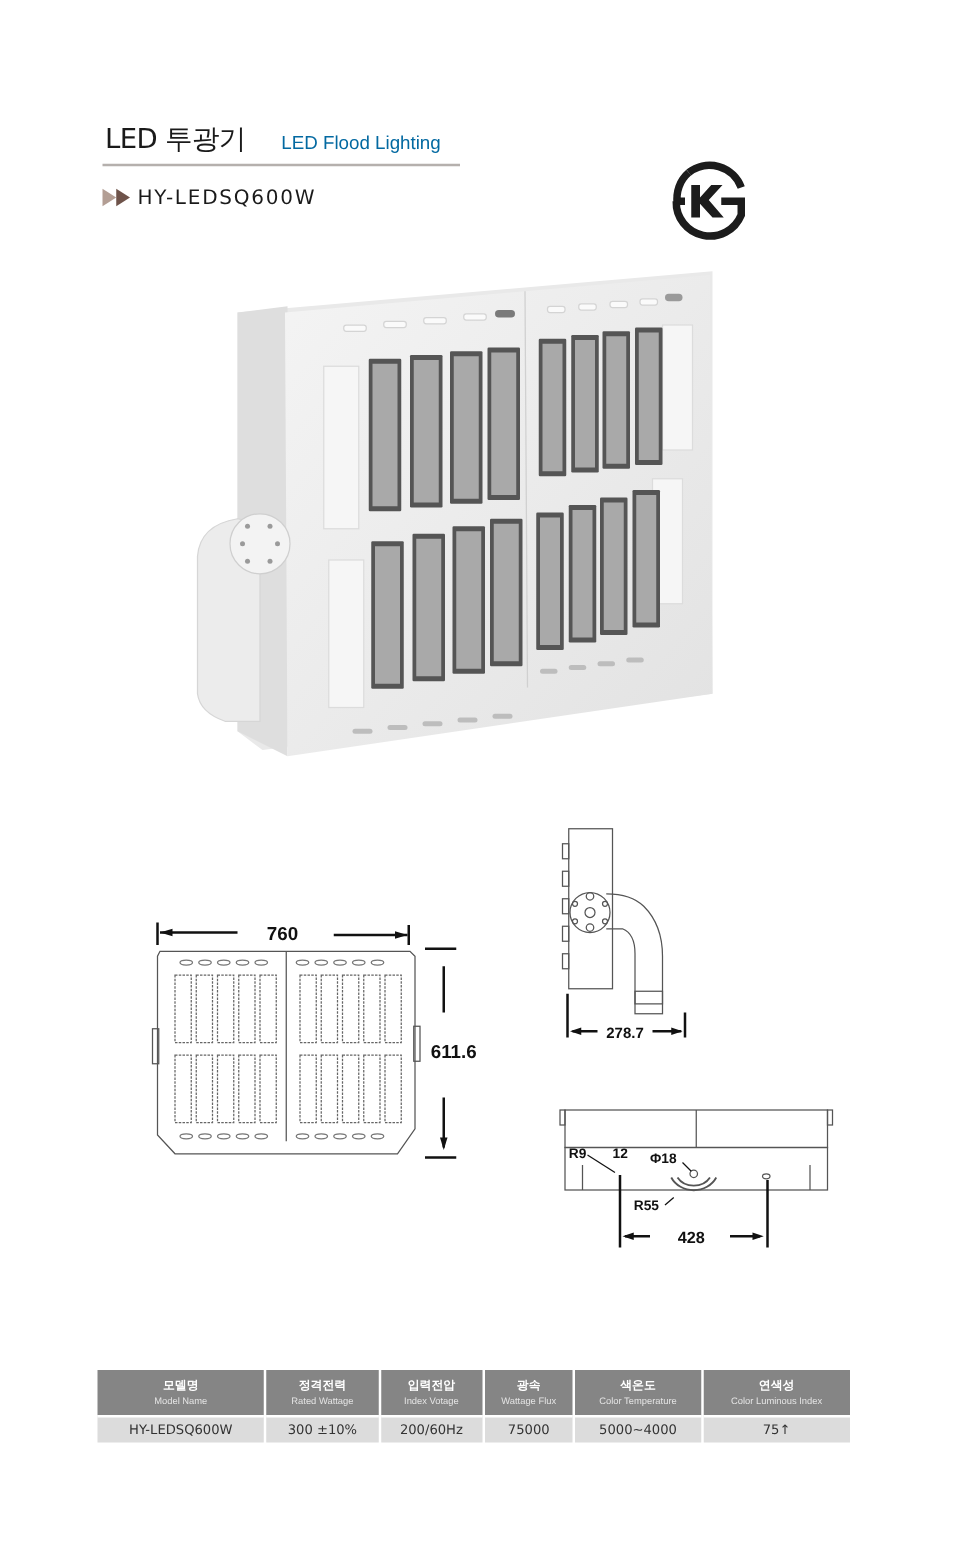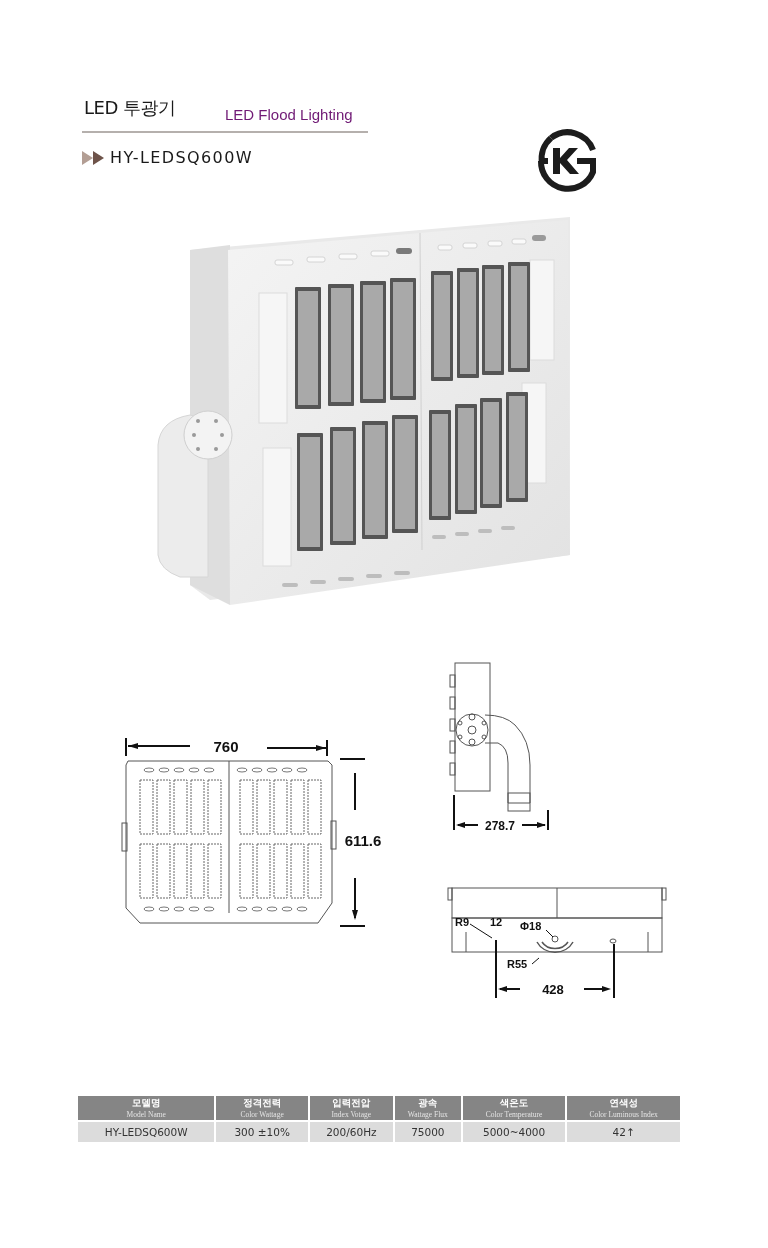--- a/index.html
+++ b/index.html
@@ -2,22 +2,22 @@
 <html><head>
 <meta charset="utf-8">
 <style>
   * { box-sizing: border-box; margin: 0; padding: 0; }
   html, body { width: 768px; height: 1248px; background: #ffffff; overflow: hidden; }
   body { position: relative; font-family: "DejaVu Sans", sans-serif; color: #222; }
 
   .abs { position: absolute; }
 
   
-  .title-main { left: 84px; top: 96px; font-size: 18px; color: #1a1a1a; letter-spacing: -0.5px; font-family: "DejaVu Sans", sans-serif; }
-  .title-sub { left: 225px; top: 106px; font-size: 15px; color: #701a75; font-family: "Liberation Sans", sans-serif; }
+  .title-main { left: 84px; top: 96px; font-size: 22px; color: #1a1a1a; letter-spacing: -0.5px; font-family: "DejaVu Sans", sans-serif; }
+  .title-sub { left: 225px; top: 106px; font-size: 15px; color: #0369a1; font-family: "Liberation Sans", sans-serif; }
   .title-rule { left: 82px; top: 131px; width: 286px; height: 2px; background: #b5b0ad; }
   .model-row { left: 82px; top: 148px; display: flex; align-items: center; gap: 4px; }
   .arrows { display: flex; }
   .tri { width: 0; height: 0; border-top: 7px solid transparent; border-bottom: 7px solid transparent; }
   .tri1 { border-left: 11px solid #b39e94; }
   .tri2 { border-left: 11px solid #6e534a; }
   .model-name { font-size: 16px; letter-spacing: 1.4px; color: #1a1a1a; font-family: "DejaVu Sans", sans-serif; margin-left: 2px; }
 
   .kc-logo { left: 531px; top: 128px; width: 72px; height: 66px; }
 
@@ -26,24 +26,24 @@
 
   
   .front-view { left: 110px; top: 728px; width: 290px; height: 210px; }
   .side-view { left: 430px; top: 655px; width: 150px; height: 185px; }
   .bottom-view { left: 440px; top: 880px; width: 240px; height: 125px; }
 
   .dim-text { font-family: "Liberation Sans", sans-serif; font-weight: bold; fill: #111; }
 
   
   .spec-table { left: 76px; top: 1096px; width: 606px; border-collapse: separate; border-spacing: 2px 0; }
-  .spec-table th { background: #858585; color: #fff; font-weight: normal; height: 24px; padding: 0; text-align: center; vertical-align: middle; }
+  .spec-table th { background: #858585; color: #fff; font-weight: normal; height: 36px; padding: 0; text-align: center; vertical-align: middle; }
   .spec-table td { background: #dcdcdc; color: #333; font-size: 10.5px; height: 22px; text-align: center; vertical-align: middle; border-top: 2px solid #fff; }
   .th-ko { display: block; font-size: 9.5px; font-weight: bold; line-height: 12px; color: #fff; }
-  .th-en { display: block; font-size: 7.5px; line-height: 11px; color: #e4e4e4; font-family: Liberation Serif, serif; }
+  .th-en { display: block; font-size: 7.5px; line-height: 11px; color: #e4e4e4; font-family: Liberation Sans, sans-serif; }
 </style>
 </head>
 <body>
 
 <div class="abs title-main">LED 투광기</div>
 <div class="abs title-sub">LED Flood Lighting</div>
 <div class="abs title-rule"></div>
 <div class="abs model-row">
   <span class="arrows">
     <span class="tri tri1"></span>
@@ -285,21 +285,21 @@
 
 <table class="abs spec-table">
   <thead>
     <tr>
       <th>
           <span class="th-ko">모델명</span>
           <span class="th-en">Model Name</span>
         </th>
       <th>
           <span class="th-ko">정격전력</span>
-          <span class="th-en">Color Wattage</span>
+          <span class="th-en">Rated Wattage</span>
         </th>
       <th>
           <span class="th-ko">입력전압</span>
           <span class="th-en">Index Votage</span>
         </th>
       <th>
           <span class="th-ko">광속</span>
           <span class="th-en">Wattage Flux</span>
         </th>
       <th>
@@ -312,16 +312,16 @@
         </th>
     </tr>
   </thead>
   <tbody>
     <tr>
       <td>HY-LEDSQ600W</td>
       <td>300 ±10%</td>
       <td>200/60Hz</td>
       <td>75000</td>
       <td>5000~4000</td>
-      <td>42↑</td>
+      <td>75↑</td>
     </tr>
   </tbody>
 </table>
 
 </body></html>

